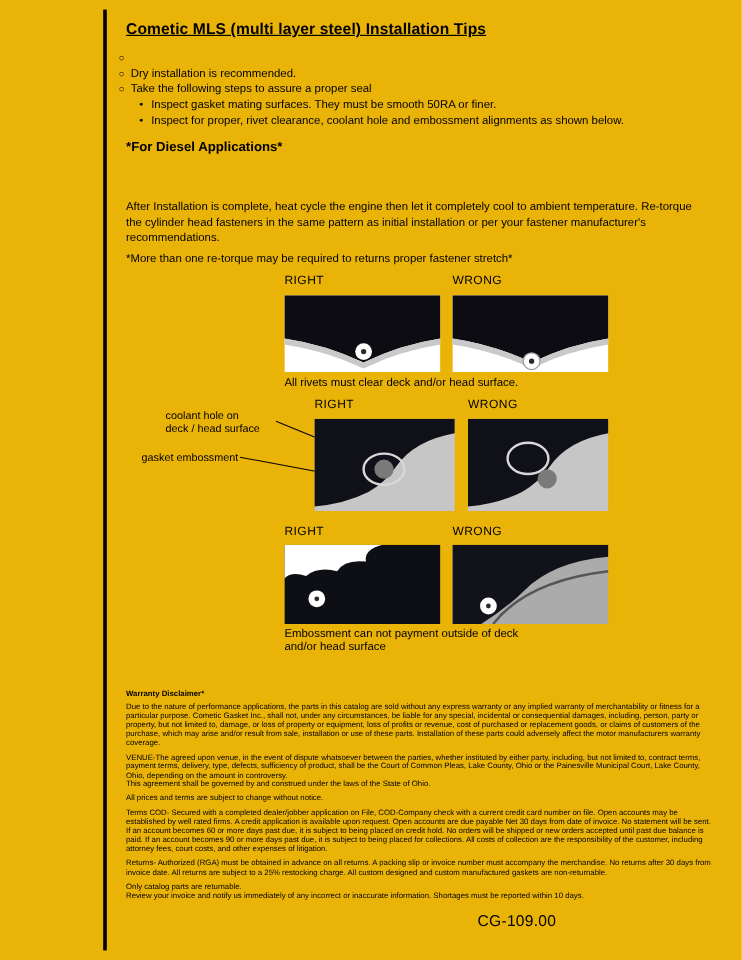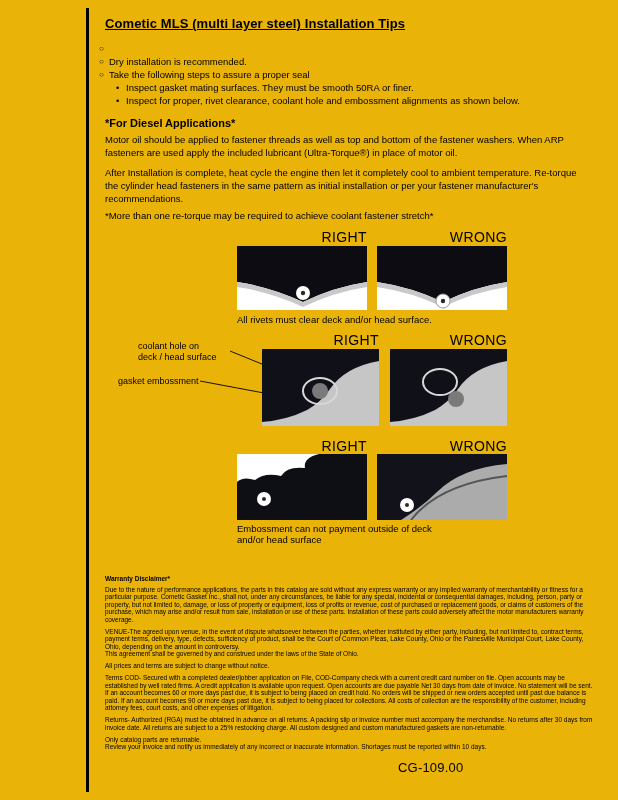--- a/index.html
+++ b/index.html
@@ -9,21 +9,21 @@
   .abs { position:absolute; }
   .spine { left:86px; top:8px; width:3px; height:784px; background:#000; }
   .title { left:105px; top:16px; font-size:13px; font-weight:bold; text-decoration:underline; letter-spacing:0.1px; }
   .bullets { left:99px; top:42px; width:494px; font-size:9.5px; line-height:13px; }
   .b-row { display:flex; align-items:flex-start; }
   .mk { flex:0 0 10px; width:10px; font-size:8px; line-height:13px; }
   .mk.dot { font-size:9.5px; }
   .sub { margin-left:17px; }
   .heading { left:105px; top:117px; font-size:11px; font-weight:bold; }
   .para { left:105px; width:478px; font-size:9.5px; line-height:13px; }
-  .fig-label { text-align:right; font-size:14px; letter-spacing:0.4px; }
+  .fig-label { text-align:left; font-size:10px; letter-spacing:0.4px; }
   .caption { font-size:9.5px; }
   .prewrap { white-space:pre-line; }
   .annot { font-size:9px; line-height:11px; white-space:pre-line; }
   .connector { pointer-events:none; }
   .fineprint { left:105px; top:575px; width:488px; font-size:6.5px; line-height:7.5px; }
   .fineprint .fp-h { font-weight:bold; margin-bottom:3px; }
   .fineprint p { margin:0 0 4.5px 0; white-space:pre-line; }
   .footer { left:398px; top:760px; font-size:13px; letter-spacing:0.2px; }
   svg { display:block; }
 </style>
@@ -52,23 +52,22 @@
       <span class="mk dot">•</span>
       <span>Inspect gasket mating surfaces.  They must be smooth 50RA or finer.</span>
     </div>
     <div class="b-row sub">
       <span class="mk dot">•</span>
       <span>Inspect for proper, rivet clearance, coolant hole and embossment alignments as shown below.</span>
     </div>
   </div>
 
   <div class="abs heading">*For Diesel Applications*</div>
-  <div class="abs para" style="top:133px;">Motor oil should be applied to fastener threads as well as top and bottom of the fastener washers. When ARP fasteners are used apply the included lubricant (Ultra-Torque®) in place of motor oil.</div>
   <div class="abs para" style="top:166px;">After Installation is complete, heat cycle the engine then let it completely cool to ambient temperature. Re-torque the cylinder head fasteners in the same pattern as initial installation or per your fastener manufacturer's recommendations.</div>
-  <div class="abs para" style="top:209px;">*More than one re-torque may be required to achieve coolant fastener stretch*</div>
+  <div class="abs para" style="top:209px;">*More than one re-torque may be required to returns proper fastener stretch*</div>
 
   <div class="abs fig-label" style="left:237px; top:229px; width:130px;">RIGHT</div>
   <div class="abs fig-label" style="left:377px; top:229px; width:130px;">WRONG</div>
 
   <div class="abs" style="left:237px; top:246px;">
     <svg width="130" height="64" viewBox="0 0 130 64">
       <rect width="130" height="64" fill="#ffffff"></rect>
       <path d="M0 0 H130 V36 Q97 41 66 56 Q34 41 0 36 Z" fill="#0c0c12"></path>
       <path d="M0 36 Q34 41 66 56 Q97 41 130 36 L130 41 Q97 46 66 61 Q34 46 0 41 Z" fill="#c9c9c9"></path>
       <circle cx="66" cy="47" r="7" fill="#ffffff"></circle>

